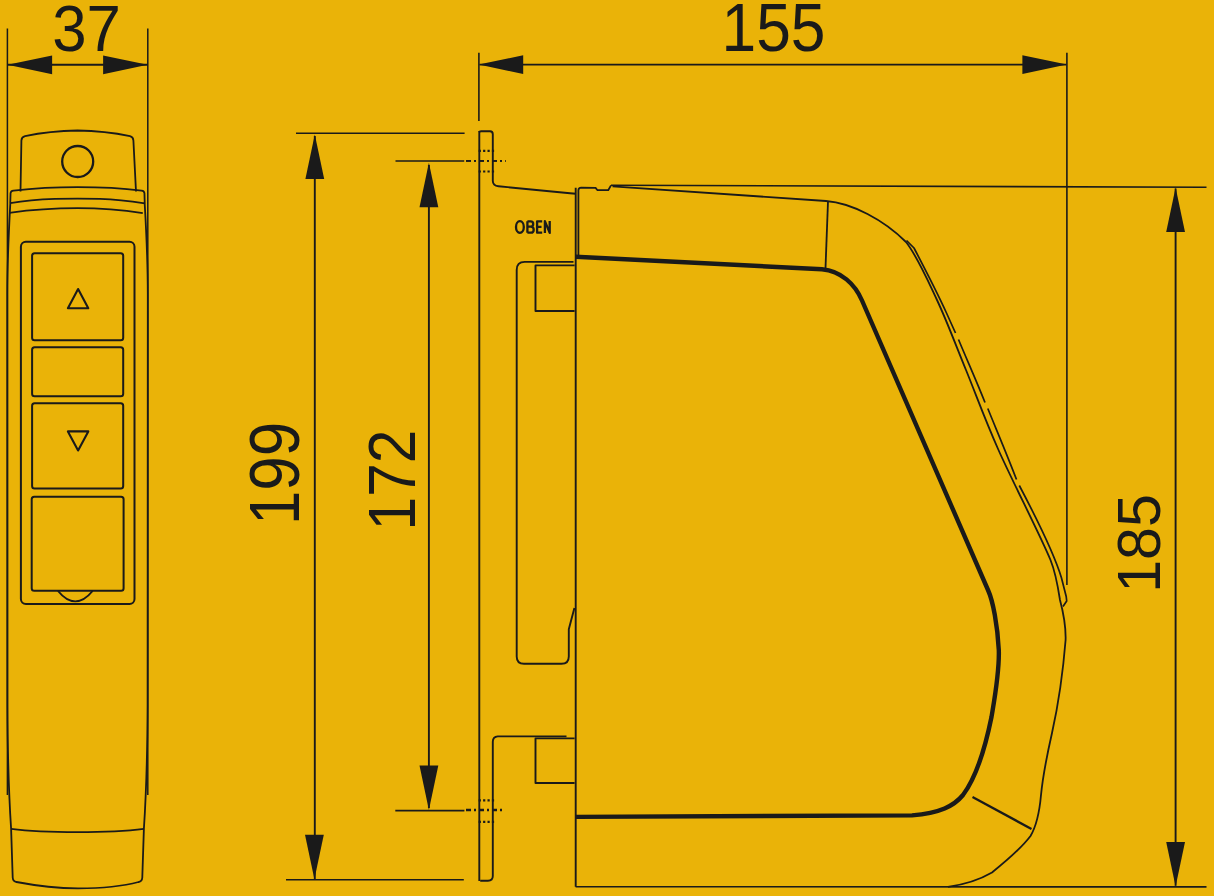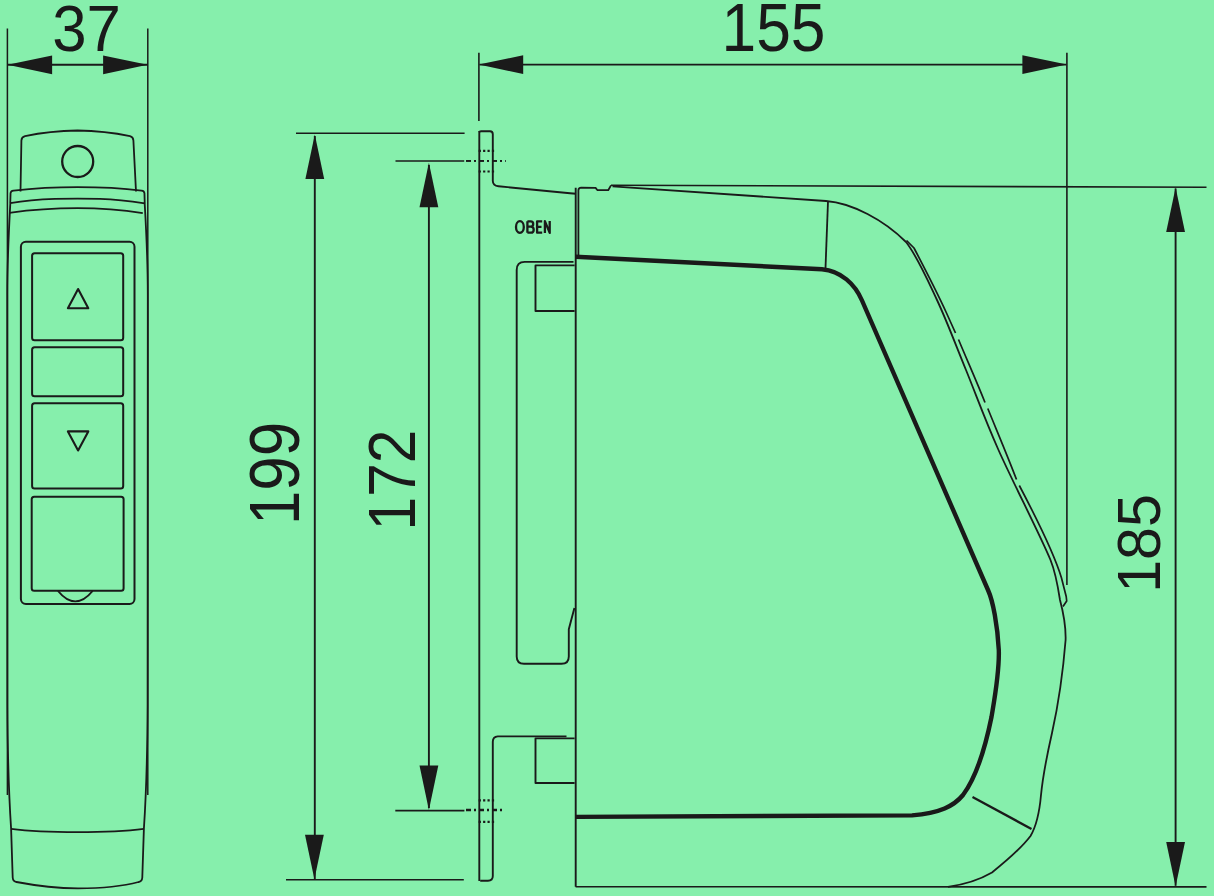--- a/index.html
+++ b/index.html
@@ -1,16 +1,16 @@
 <!DOCTYPE html>
 <html><head>
 <meta charset="utf-8">
 <style>
   html,body{margin:0;padding:0;background:#ffffff;}
-  #page{width:1214px;height:896px;position:relative;background:#86efac;overflow:hidden;text-decoration:underline;}
+  #page{width:1214px;height:896px;position:relative;background:#eab308;overflow:hidden;text-decoration:underline;}
   svg{position:absolute;top:0;left:0;}
   text{font-family:"Liberation Sans",sans-serif;fill:#1a1a1a;}
 </style>
 </head>
 <body>
 <div id="page">
 <svg width="1214" height="896" viewBox="0 0 1214 896">
   <g stroke="#1a1a1a" fill="none" stroke-linecap="butt" stroke-linejoin="round">
 
     <line x1="7.4" y1="28.5" x2="7.4" y2="795" stroke-width="1.5"></line>

